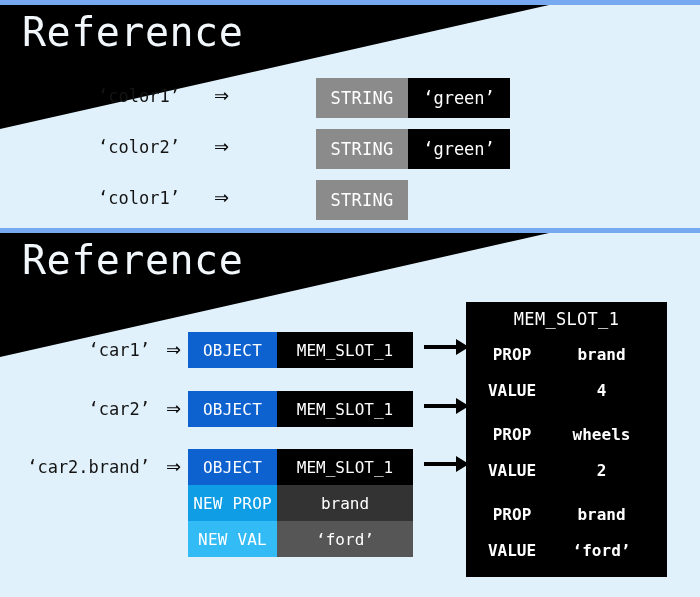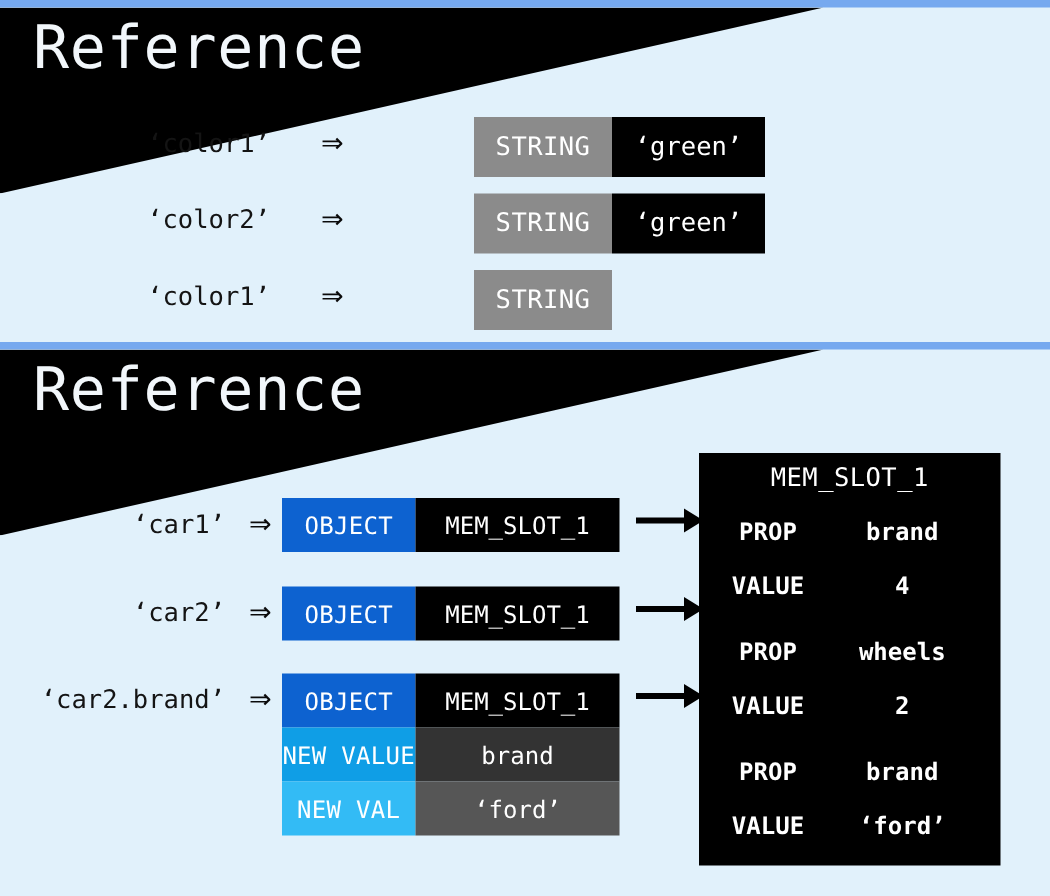--- a/index.html
+++ b/index.html
@@ -196,21 +196,21 @@
     <div class="row" style="left:-14px;top:221px;width:200px;height:36px;">
       <div class="rowlabel" style="position:absolute;right:36px;top:8px;width:200px;">‘car2.brand’</div>
       <div class="arrowfat" style="position:absolute;left:172px;top:7px;">⇒</div>
     </div>
     <div class="objbox" style="left:188px;top:221px;">
       <div class="objrow">
         <div class="k blue-dark">OBJECT</div>
         <div class="v black">MEM_SLOT_1</div>
       </div>
       <div class="objrow">
-        <div class="k blue-mid">NEW VALUE</div>
+        <div class="k blue-mid">NEW PROP</div>
         <div class="v gray-dark">brand</div>
       </div>
       <div class="objrow">
         <div class="k blue-light">NEW VAL</div>
         <div class="v gray-mid">‘ford’</div>
       </div>
     </div>
     <div class="conn" style="left:424px;top:231px;">
       <div class="shaft"></div>
       <div class="head"></div>

